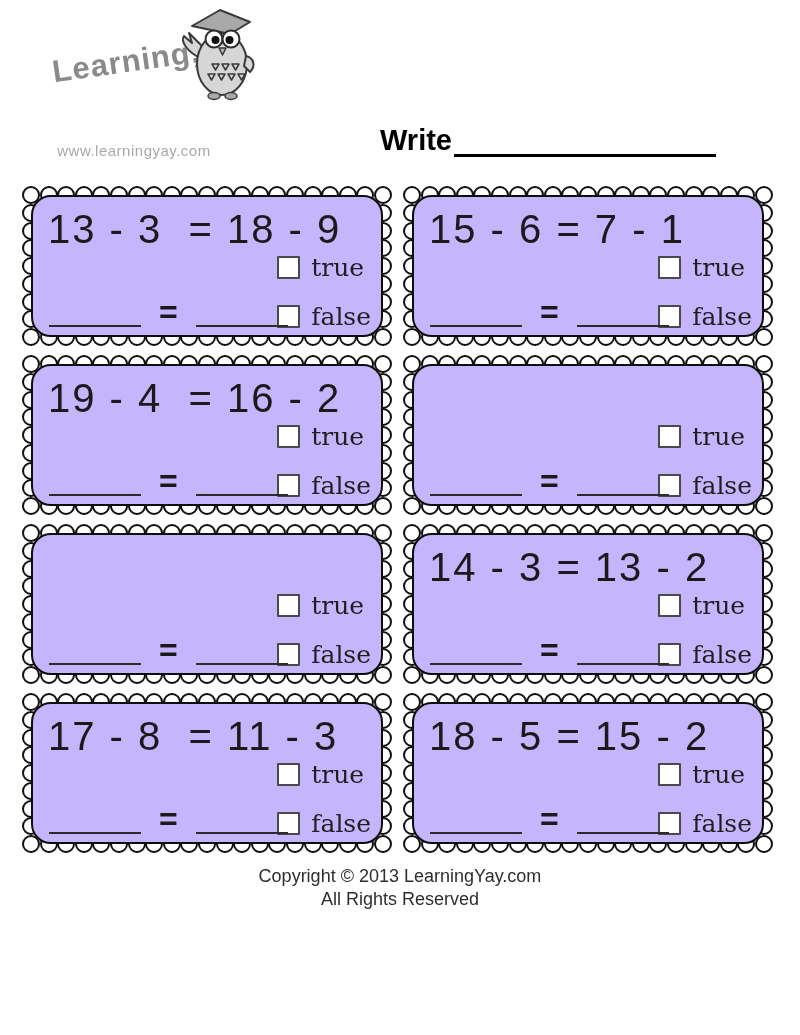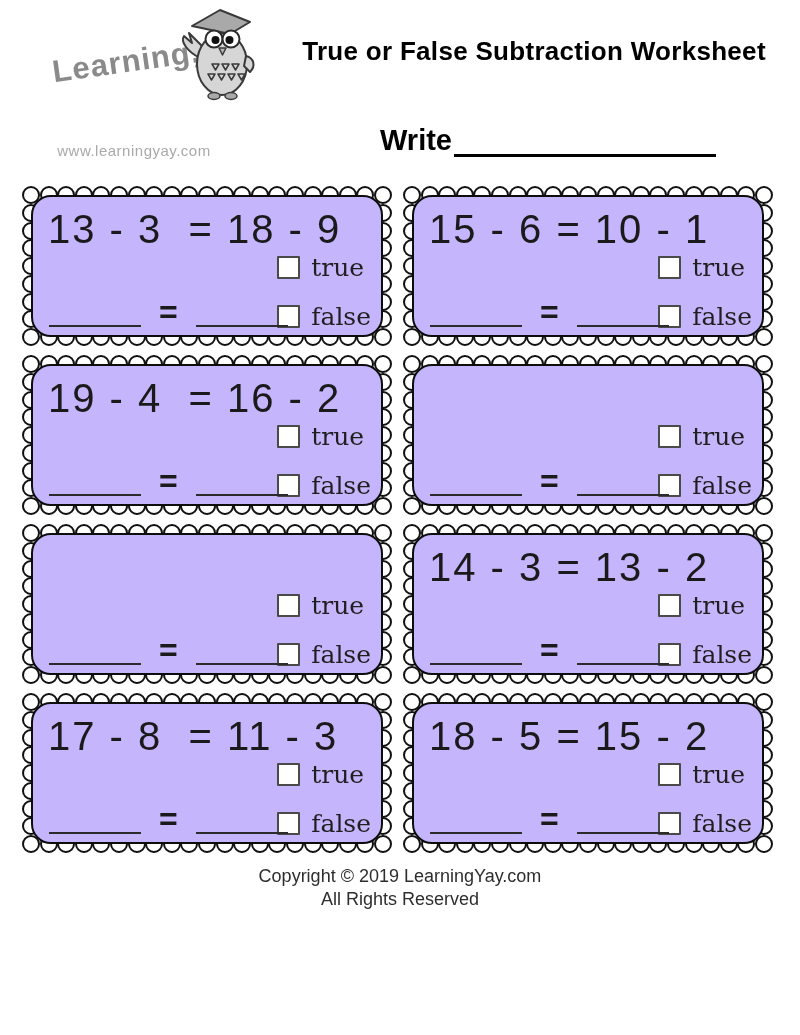--- a/index.html
+++ b/index.html
@@ -140,21 +140,20 @@
           <path d="M34 58 l7 0 l-3.5 6 z M44 58 l7 0 l-3.5 6 z M54 58 l7 0 l-3.5 6 z" fill="none" stroke="#3a3a3a" stroke-width="1.5" stroke-linejoin="round"></path>
 
           <path d="M30 68 l7 0 l-3.5 6 z M40 68 l7 0 l-3.5 6 z M50 68 l7 0 l-3.5 6 z M60 68 l7 0 l-3.5 6 z" fill="none" stroke="#3a3a3a" stroke-width="1.5" stroke-linejoin="round"></path>
 
           <ellipse cx="36" cy="90" rx="6" ry="3.5" fill="#a9a9a9" stroke="#3a3a3a" stroke-width="1.5"></ellipse>
           <ellipse cx="53" cy="90" rx="6" ry="3.5" fill="#a9a9a9" stroke="#3a3a3a" stroke-width="1.5"></ellipse>
         </svg>
       </span>
     </div>
     <div class="title-block">
-      <div class="page-title">True or False Subtraction Worksheet</div>
       <div class="name-row">
         <span class="name-label">Write</span>
         <span class="name-line"></span>
       </div>
     </div>
   </div>
 
 
   <div class="cards">
 
@@ -230,21 +229,21 @@
         <i class="scallop-dot" style="left: 9px; top: 97.75px;"></i>
         <i class="scallop-dot" style="left: 361px; top: 97.75px;"></i>
         <i class="scallop-dot" style="left: 9px; top: 115.5px;"></i>
         <i class="scallop-dot" style="left: 361px; top: 115.5px;"></i>
         <i class="scallop-dot" style="left: 9px; top: 133.25px;"></i>
         <i class="scallop-dot" style="left: 361px; top: 133.25px;"></i>
       </div>
 
     <div class="scallop-frame">
       <div class="card-inner">
-        <div class="equation">15 - 6 = 10 - 1</div>
+        <div class="equation">15 - 6 = 7 - 1</div>
         <div class="tf-group">
           <div class="tf-row">
             <span class="checkbox"></span>
             <span class="tf-label">true</span>
           </div>
           <div class="tf-row">
             <span class="checkbox"></span>
             <span class="tf-label">false</span>
           </div>
         </div>
@@ -768,17 +767,17 @@
         <i class="scallop-dot" style="left: 361px; top: 97.75px;"></i>
         <i class="scallop-dot" style="left: 9px; top: 115.5px;"></i>
         <i class="scallop-dot" style="left: 361px; top: 115.5px;"></i>
         <i class="scallop-dot" style="left: 9px; top: 133.25px;"></i>
         <i class="scallop-dot" style="left: 361px; top: 133.25px;"></i>
       </div>
 
   </div>
 
   <div class="footer">
-    <div>Copyright © 2019 LearningYay.com</div>
+    <div>Copyright © 2013 LearningYay.com</div>
     <div>All Rights Reserved</div>
   </div>
 
 </div>
 
 </body></html>

